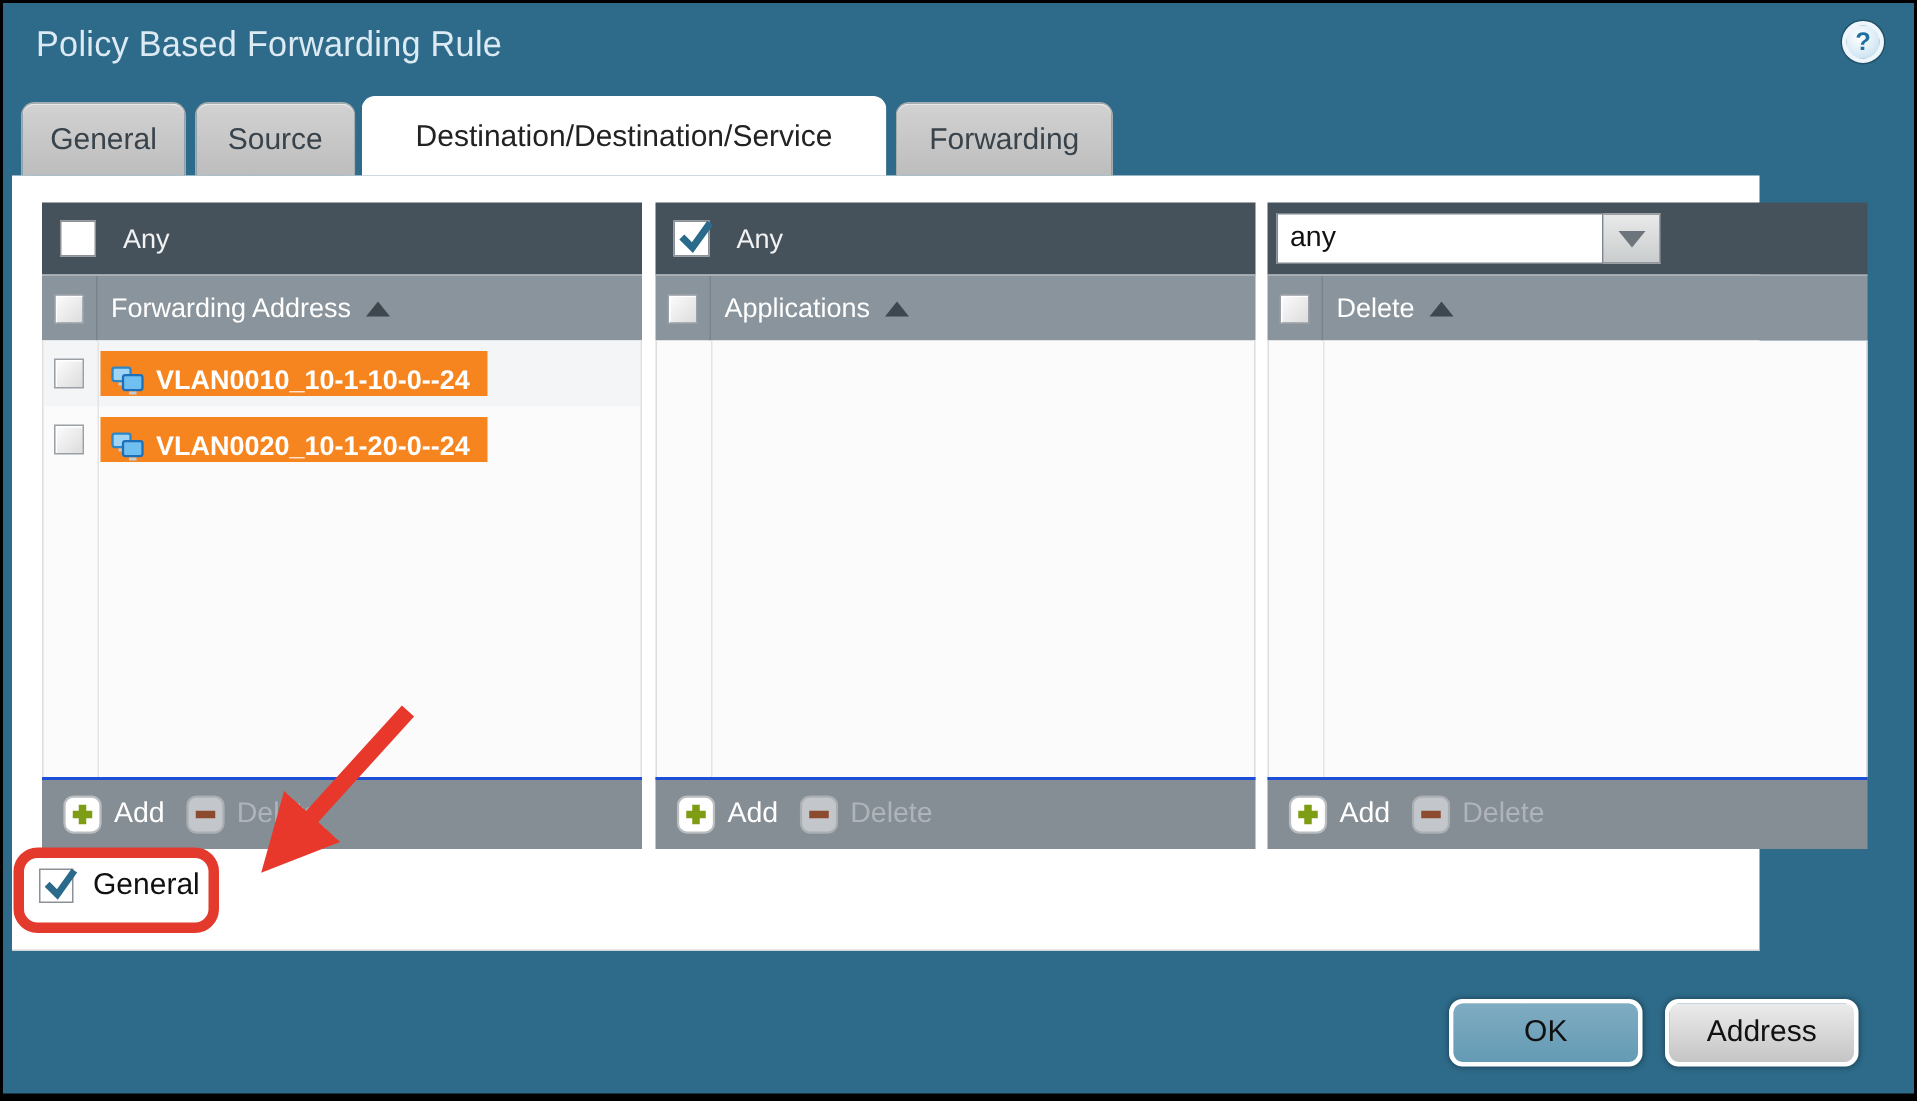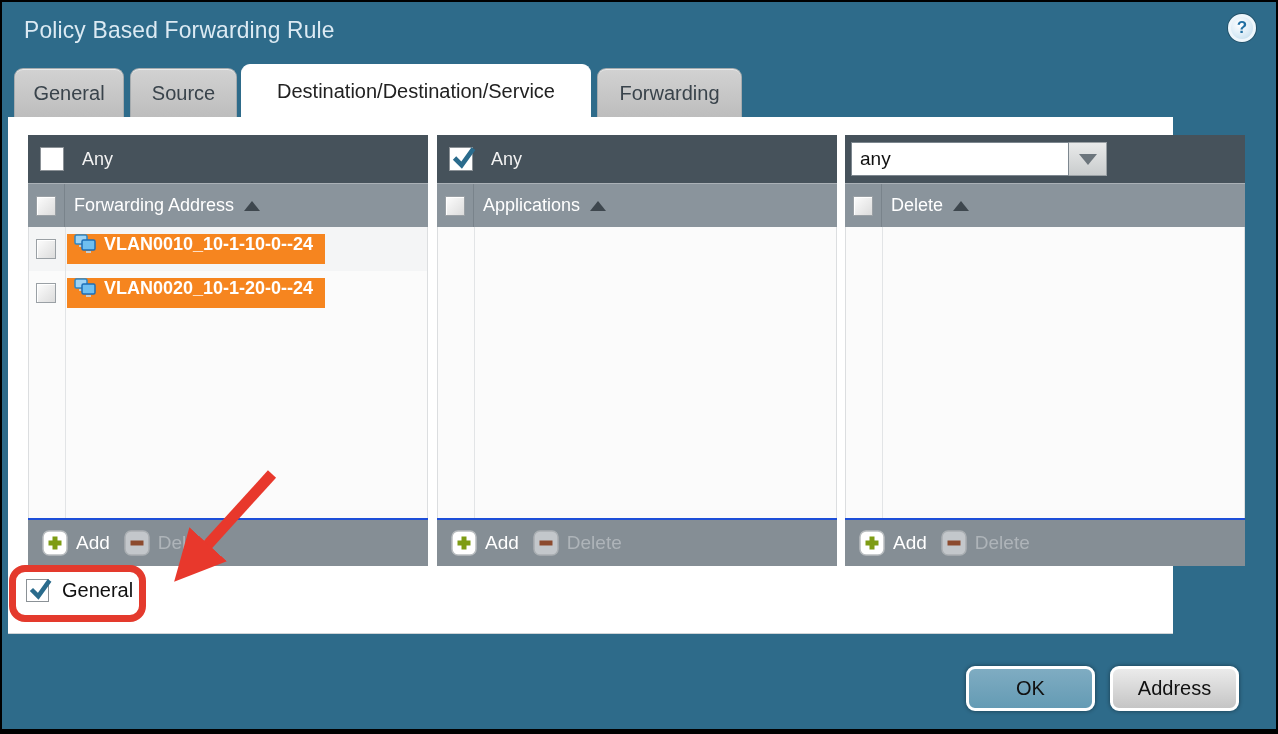--- a/index.html
+++ b/index.html
@@ -65,21 +65,21 @@
   .cb svg { position:absolute; left:1px; top:-3px; }
   .row .cb-bevel { margin-left:7px; }
 
   
   .tri-up { width:0; height:0; border-left:8px solid transparent; border-right:8px solid transparent;
             border-bottom:10px solid #3E474E; display:inline-block; margin-left:10px; }
 
   
   .row { height:44px; display:flex; align-items:center; }
   .row:nth-child(even) { background:#F4F5F6; }
-  .chip { margin-left:11px; height:30px; display:inline-flex; align-items:flex-start; gap:7px;
+  .chip { margin-left:11px; height:30px; display:inline-flex; align-items:flex-end; gap:7px;
           background:#F6851F; color:#fff; font-size:18px; font-weight:bold; padding:0 12px 0 6px; cursor:pointer; }
 
   
   .foot-btn { display:inline-flex; align-items:center; gap:8px; margin-left:14px; cursor:pointer; }
   .foot-btn .txt { font-size:19px; color:#fff; }
   .foot-btn.disabled .txt { color:#AEB4B9; cursor:default; }
 
   
   .dd { display:flex; margin-left:6px; height:34px; }
   .dd input { width:218px; height:34px; border:1px solid #7d878f; font-size:19px; padding:0 8px;

